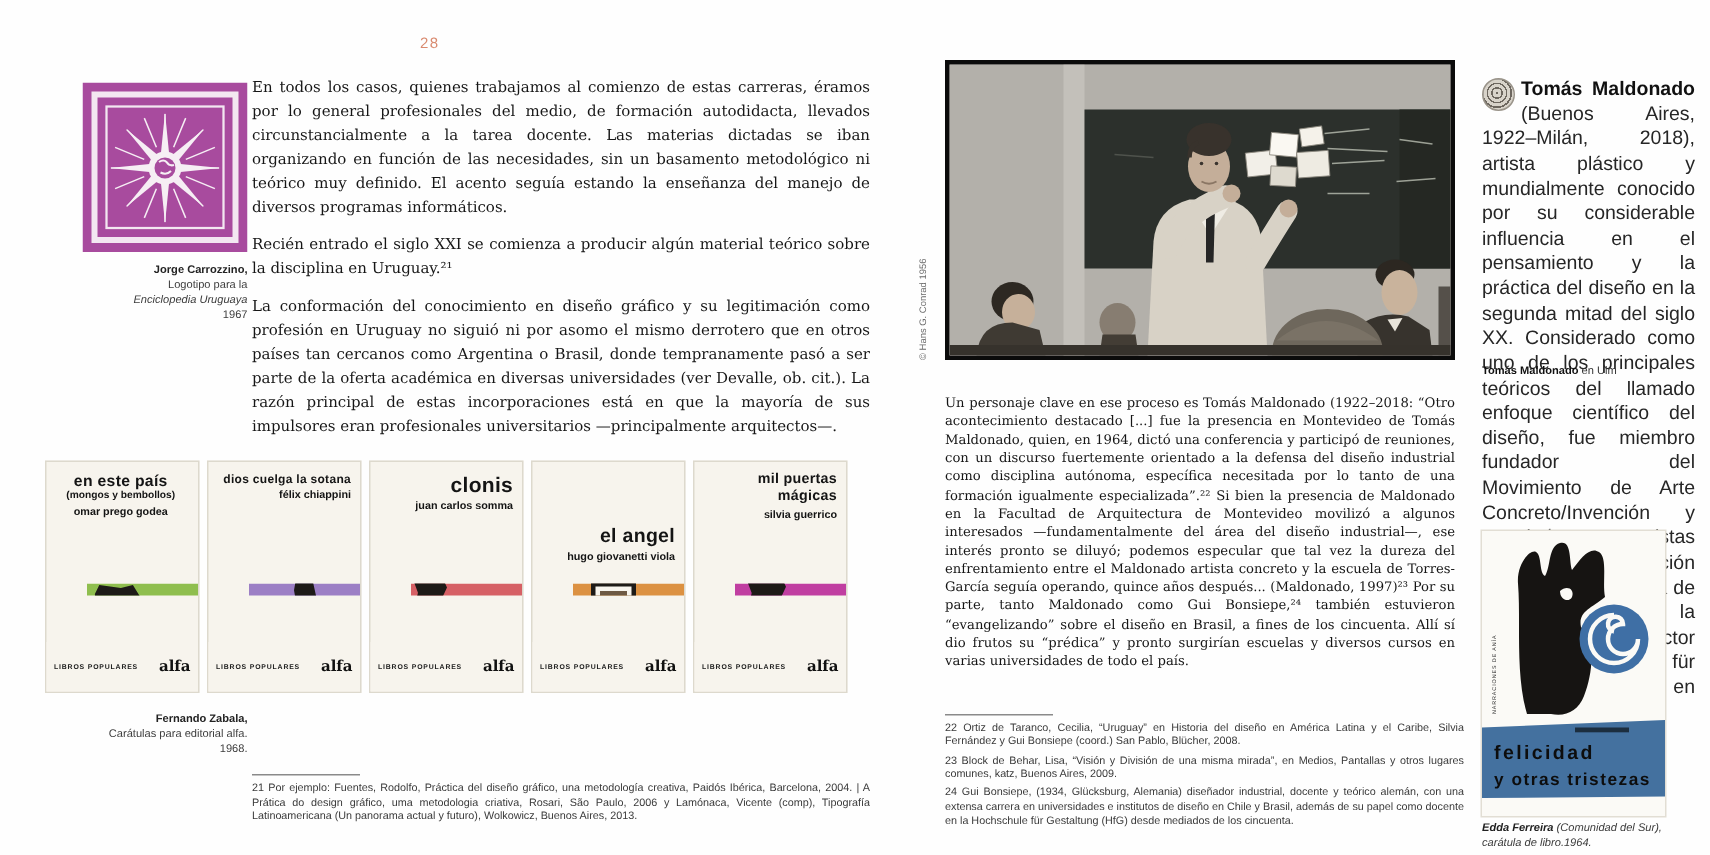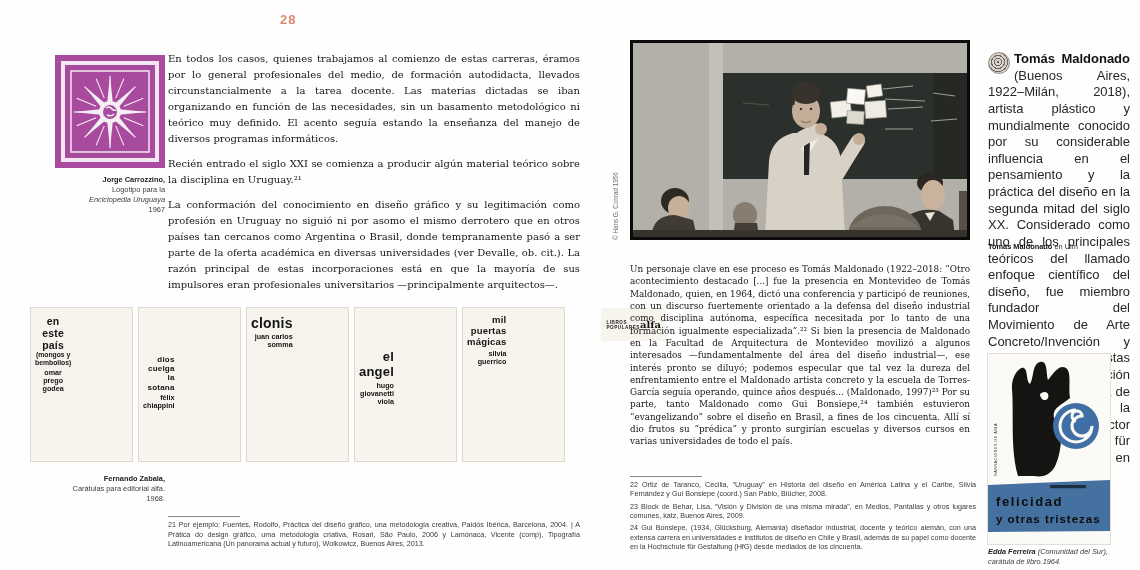--- a/index.html
+++ b/index.html
@@ -2,42 +2,42 @@
 <html><head>
 <meta charset="utf-8">
 <style>
   * { margin:0; padding:0; box-sizing:border-box; }
   html,body { background:#ffffff; }
   .spread { position:relative; width:1140px; height:570px; background:#fefefe; overflow:hidden;
             font-family:"Liberation Sans", sans-serif; color:#1e1e1e; }
 
   
   .serif { font-family:"DejaVu Serif", serif; }
-  .pagenum { position:absolute; left:280px; top:12px; font-size:13px; letter-spacing:1px; color:#d98a6f;font-weight:bold; }
+  .pagenum { position:absolute; left:280px; top:24px; font-size:10px; letter-spacing:1px; color:#d98a6f; }
 
   
   .logo-fig { position:absolute; left:55px; top:55px; width:110px; height:113px; }
   .logo-caption { position:absolute; left:20px; top:175px; width:145px; text-align:right;
                   font-size:7.4px; line-height:1.35; color:#3c3c3c; }
   .logo-caption .nm { font-weight:bold; color:#222; }
   .logo-caption .it { font-style:italic; }
 
   .main-left { position:absolute; left:168px; top:51px; width:412px;
                font-size:10px; line-height:1.6; text-align:justify; color:#161616; }
   .main-left p { margin:0 0 9px 0; }
 
   .covers-row { position:absolute; left:30px; top:307px; width:537px; height:155px;
                 display:flex; gap:5px; }
   .cover { position:relative; width:103px; height:155px; background:#f7f4ed;
-           border:1px solid #ddd9cd; display:flex; flex-direction:row;gap:31px; }
+           border:1px solid #ddd9cd; display:flex; flex-direction:column;gap:31px; }
   .cover-head { height:50px; padding:7px 6px 0 4px; text-align:right; line-height:1.15; }
   .cover:nth-child(1) .cover-head { text-align:center; }
   .cover-title { font-weight:bold; font-size:9px; letter-spacing:.2px; color:#141414; }
   .cover:nth-child(1) .cover-title { font-size:10.5px; }
-  .cover:nth-child(2) .cover-title { font-size:8px;margin-top:40px; }
+  .cover:nth-child(2) .cover-title { font-size:8px; }
   .cover:nth-child(3) .cover-title { font-size:14px; }
   .cover:nth-child(4) .cover-title { font-size:13px;margin-top:35px; }
   .cover:nth-child(5) .cover-title { font-size:9.5px; }
   .cover-sub { font-weight:bold; font-size:6.8px; color:#141414; }
   .cover-author { font-weight:bold; font-size:7.2px; margin-top:2px; color:#141414; }
   .cover-art { position:relative; flex:1; overflow:hidden;margin-left:27px; }
   .band1 { position:absolute; left:0; right:0; top:0; height:16px; }
   .gap1  { position:absolute; left:-3px; right:-3px; top:15px; height:5px; background:#f7f4ed; transform:rotate(-2deg); }
   .band2 { position:absolute; left:0; right:0; top:20px; height:15px; }
   .gap2  { position:absolute; left:-3px; right:-3px; top:34px; height:4px; background:#f7f4ed; transform:rotate(1.2deg); }

